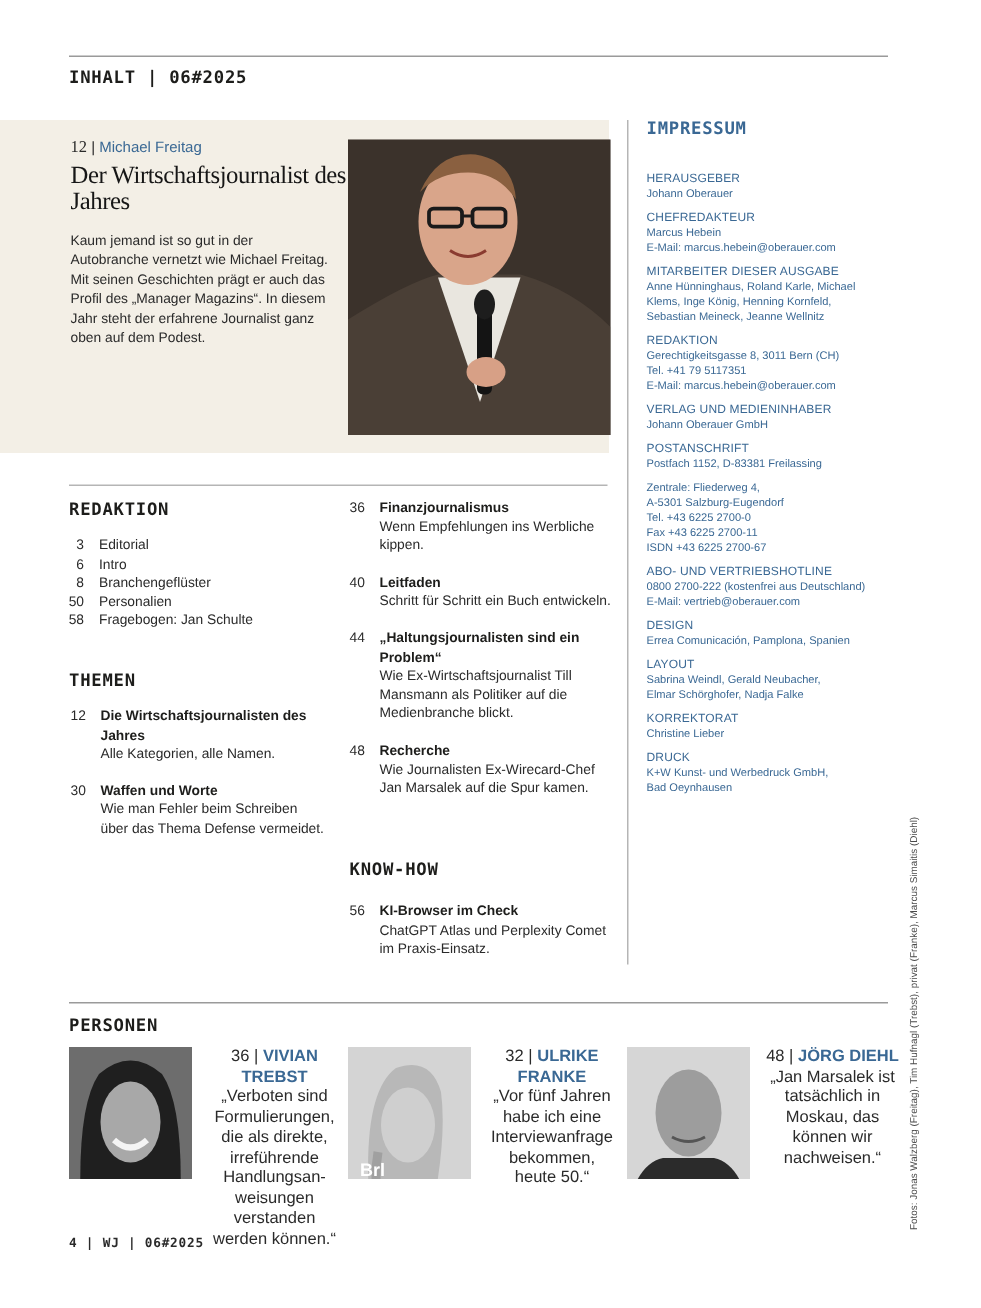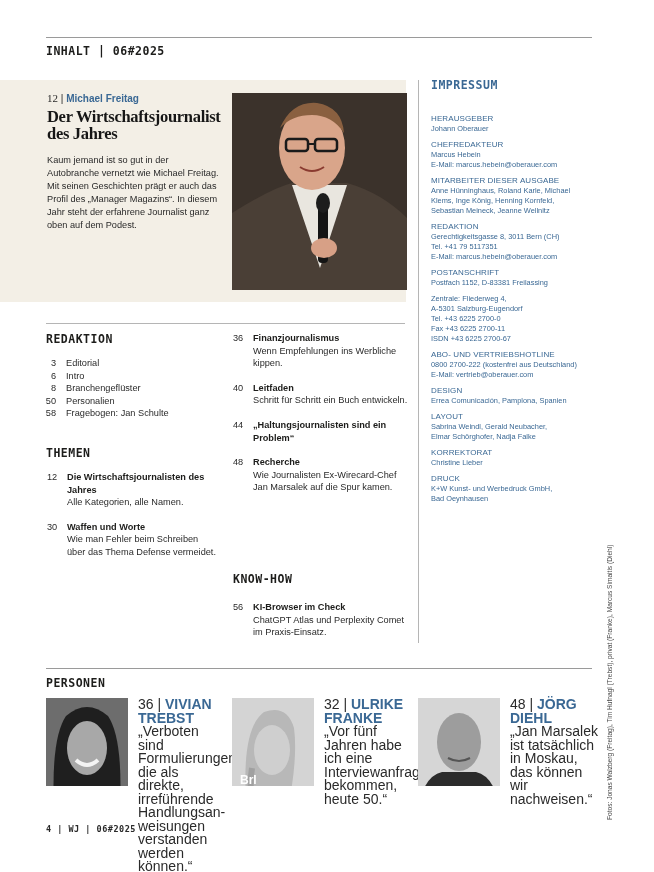--- a/index.html
+++ b/index.html
@@ -6,22 +6,22 @@
   html, body { width: 654px; height: 872px; background: #ffffff; overflow: hidden; }
   body { position: relative; font-family: "Liberation Sans", sans-serif; color: #1d1d1b; }
   .mono { font-family: "DejaVu Sans Mono", monospace; font-weight: bold; letter-spacing: 0.5px; }
 
   .top-rule { position: absolute; left: 46px; top: 37px; width: 546px; height: 1px; background: #9a9a9a; }
   .header-label { position: absolute; left: 46px; top: 44px; font-size: 11.5px; color: #1d1d1b; }
 
   .hero { position: absolute; left: 0; top: 80px; width: 406px; height: 222px; background: #f3efe6; }
   .hero-kicker { position: absolute; left: 47px; top: 12px; font-size: 10px; color: #2a2a2a; }
   .hero-kicker .pg { font-family: "Liberation Serif", serif; font-size: 11px; }
-  .hero-kicker .nm { color: #3a6894; font-weight: bold; }
-  .hero-title { position: absolute; left: 47px; top: 28px; width: 190px; font-family: "Liberation Serif", serif; font-weight: bold; font-size: 16.5px; line-height: 17px; color: #161616; letter-spacing: -0.3px; }
+  .hero-kicker .nm { color: #3a6894; font-weight: normal; }
+  .hero-title { position: absolute; left: 47px; top: 28px; width: 190px; font-family: "Liberation Serif", serif; font-weight: normal; font-size: 16.5px; line-height: 17px; color: #161616; letter-spacing: -0.3px; }
   .hero-text { position: absolute; left: 47px; top: 74px; width: 172px; font-size: 9.2px; line-height: 13px; color: #2a2a2a; }
   .hero-photo { position: absolute; left: 232px; top: 13px; width: 175px; height: 197px; background: linear-gradient(160deg, #4a4038 0%, #2e2620 55%, #3a3029 100%); overflow: hidden; }
 
   .divider-v { position: absolute; left: 418px; top: 80px; width: 1px; height: 563px; background: #b5b5b5; }
 
   .impressum { position: absolute; left: 431px; top: 78px; width: 165px; color: #3a6894; }
   .impressum h2 { font-size: 11.5px; color: #3a6894; margin-bottom: 22px; }
   .imp-block { margin-bottom: 6px; }
   .imp-head { font-size: 8px; line-height: 10px; letter-spacing: 0.1px; }
   .imp-line { font-size: 7.4px; line-height: 10px; }
@@ -33,21 +33,21 @@
   .rub-item .num { width: 30px; text-align: right; padding-right: 10px; }
   .toc-item { display: flex; margin-bottom: 12px; }
   .toc-item .num { width: 20px; flex: none; }
   .toc-item .body { flex: 1; }
   .toc-item .t { font-weight: bold; color: #1d1d1b; }
 
   .bottom-rule { position: absolute; left: 46px; top: 668px; width: 546px; height: 1px; background: #9a9a9a; }
 
   .person { position: absolute; top: 698px; }
   .person-photo { position: absolute; left: 0; top: 0; width: 82px; height: 88px; overflow: hidden; }
-  .person-text { position: absolute; left: 92px; top: 0; width: 90px; font-size: 14px; line-height: 13.5px; color: #2a2a2a; }
+  .person-text { position: absolute; left: 92px; top: 0; width: 90px; font-size: 11px; line-height: 13.5px; color: #2a2a2a; text-align: center; }
   .person-text .nm { color: #3a6894; font-weight: bold; }
 
   .credits { position: absolute; left: 606px; top: 820px; transform-origin: 0 0; transform: rotate(-90deg); white-space: nowrap; font-size: 6.6px; color: #4a4a4a; }
   .footer { position: absolute; left: 46px; top: 824px; font-size: 8.5px; color: #2a2a2a; }
 </style>
 </head>
 <body>
 
 <div class="top-rule"></div>
 <div class="header-label mono">INHALT | 06#2025</div>
@@ -98,20 +98,24 @@
         <div class="imp-line">Klems, Inge König, Henning Kornfeld,</div>
         <div class="imp-line">Sebastian Meineck, Jeanne Wellnitz</div>
       </div>
       <div class="imp-block">
         <div class="imp-head">REDAKTION</div>
         <div class="imp-line">Gerechtigkeitsgasse 8, 3011 Bern (CH)</div>
         <div class="imp-line">Tel. +41 79 5117351</div>
         <div class="imp-line">E-Mail: marcus.hebein@oberauer.com</div>
       </div>
       <div class="imp-block">
+        <div class="imp-head">VERLAG UND MEDIENINHABER</div>
+        <div class="imp-line">Johann Oberauer GmbH</div>
+      </div>
+      <div class="imp-block">
         <div class="imp-head">POSTANSCHRIFT</div>
         <div class="imp-line">Postfach 1152, D-83381 Freilassing</div>
       </div>
       <div class="imp-block">
         <div class="imp-line">Zentrale: Fliederweg 4,</div>
         <div class="imp-line">A-5301 Salzburg-Eugendorf</div>
         <div class="imp-line">Tel. +43 6225 2700-0</div>
         <div class="imp-line">Fax +43 6225 2700-11</div>
         <div class="imp-line">ISDN +43 6225 2700-67</div>
       </div>
@@ -200,20 +204,21 @@
         <span class="num">40</span>
         <div class="body">
           <div class="t">Leitfaden</div>
           <div class="d">Schritt für Schritt ein Buch entwickeln.</div>
         </div>
       </div>
       <div class="toc-item">
         <span class="num">44</span>
         <div class="body">
           <div class="t">„Haltungsjournalisten sind ein Problem“</div>
+          <div class="d">Wie Ex-Wirtschaftsjournalist Till Mansmann als Politiker auf die Medienbranche blickt.</div>
         </div>
       </div>
       <div class="toc-item">
         <span class="num">48</span>
         <div class="body">
           <div class="t">Recherche</div>
           <div class="d">Wie Journalisten Ex-Wirecard-Chef Jan Marsalek auf die Spur kamen.</div>
         </div>
       </div>
     </div>

